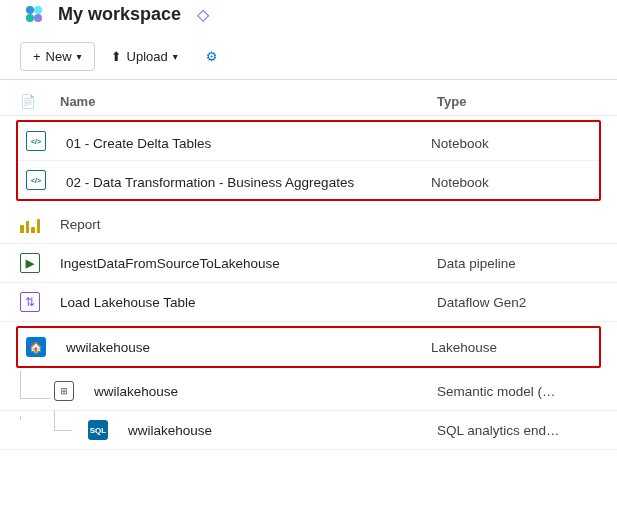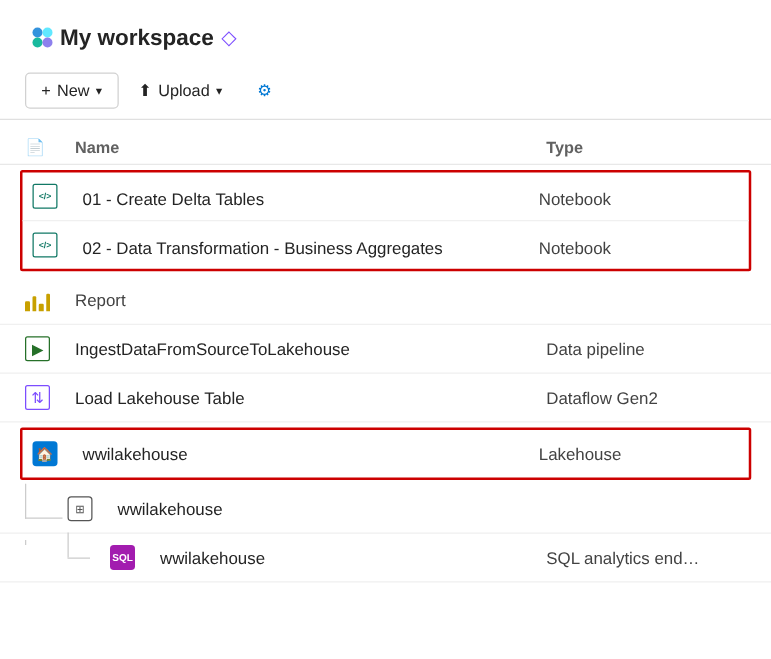--- a/index.html
+++ b/index.html
@@ -10,22 +10,22 @@
       color: #242424;
       width: 617px;
       height: 527px;
       overflow: hidden;
     }
 
     
     .header {
       display: flex;
       align-items: center;
-      padding: 16px 20px 10px 20px;
-      gap: 0;
+      padding: 0 20px 10px 20px;
+      gap: 10px;
     }
     .header-icon {
       width: 28px;
       height: 28px;
     }
     .header-title {
       font-size: 18px;
       font-weight: 600;
       color: #242424;
       margin-right: 6px;
@@ -174,21 +174,21 @@
       display: flex;
       align-items: center;
       justify-content: center;
       font-size: 10px;
       color: #555;
     }
 
     .icon-sql {
       width: 20px;
       height: 20px;
-      background: #a21caf;
+      background: #0369a1;
       border-radius: 3px;
       display: flex;
       align-items: center;
       justify-content: center;
       color: white;
       font-size: 9px;
     }
 
     
     .highlighted-group {
@@ -347,20 +347,21 @@
 
   <div class="child-indent">
     <div class="tree-line"></div>
     <div class="child-content">
       <div class="row-icon">
         <div class="icon-semantic">
           <span style="font-size:9px; color:#555;">⊞</span>
         </div>
       </div>
       <div class="row-name">wwilakehouse</div>
+      <div class="row-type">Semantic model (…</div>
     </div>
   </div>
 
   <div class="child-indent">
     <div class="tree-line" style="border-left:none; border-bottom:none; border-left: 1px solid #ccc; height: 4px; margin-top: -4px;"></div>
     <div style="width:30px; flex-shrink:0; margin-right:4px; position:relative;">
       <div style="position:absolute; left:0; top:-20px; bottom:50%; width:1px; background:#ccc;"></div>
       <div style="position:absolute; left:0; top:50%; width:18px; height:1px; background:#ccc;"></div>
     </div>
     <div class="child-content">

